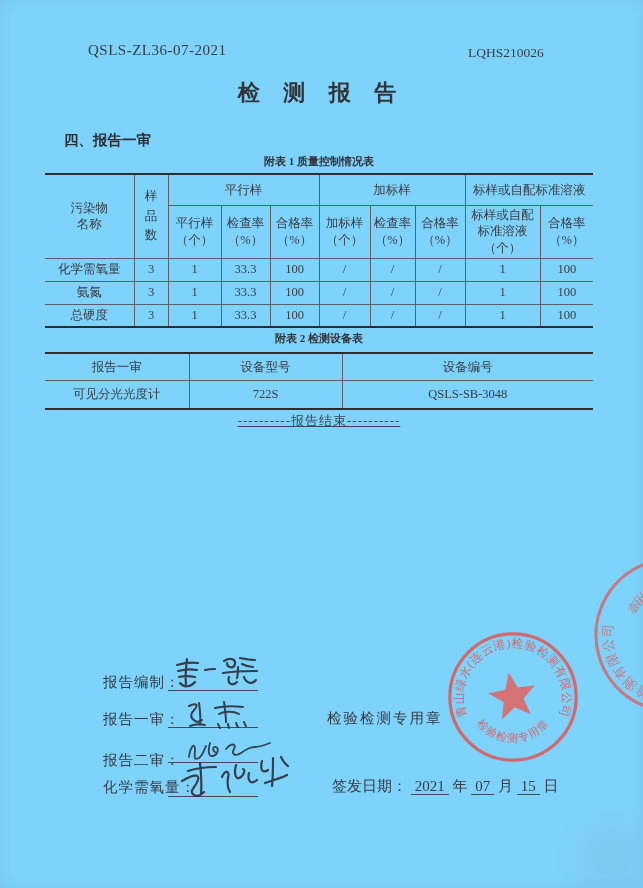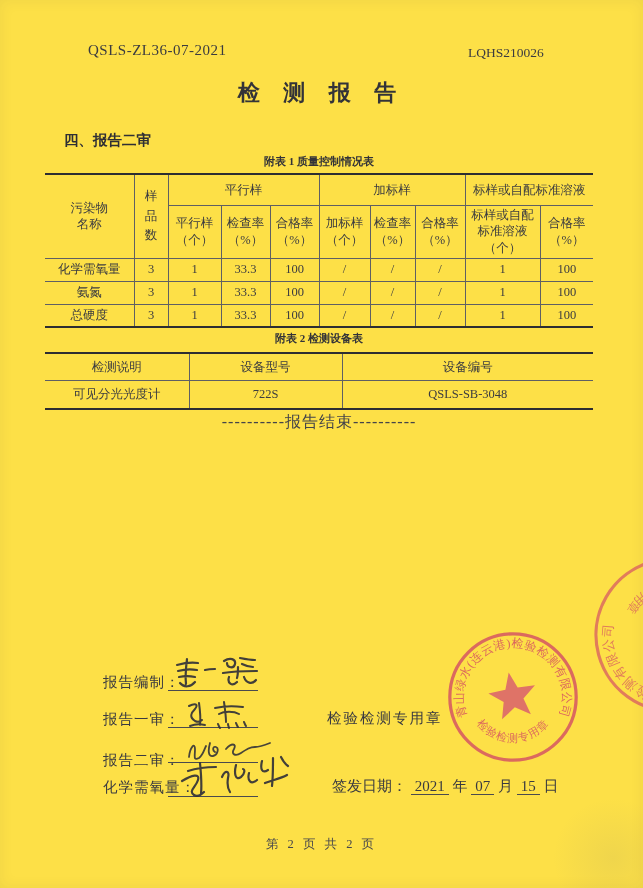--- a/index.html
+++ b/index.html
@@ -1,18 +1,18 @@
 <!DOCTYPE html>
 <html><head>
 <meta charset="utf-8">
 <style>
   html,body{margin:0;padding:0;background:#e8e8e8;}
   .page{
     position:relative;width:643px;height:888px;margin:0 auto;
-    background:#fde047;overflow:hidden;
+    background:#7dd3fc;overflow:hidden;
     font-family:"Liberation Serif","DejaVu Serif",serif;
     color:#3b3b40;
     box-shadow:inset 0 0 14px rgba(60,60,60,.08);
   }
   .abs{position:absolute;}
   .code-left{left:88px;top:42px;font-size:15px;letter-spacing:.5px;}
   .code-right{left:468px;top:45px;font-size:13.5px;}
   .doc-title{left:0;top:78px;width:643px;text-align:center;font-size:22px;font-weight:bold;
     letter-spacing:9px;color:#333338;}
   .section-heading{left:64px;top:131px;font-size:14.5px;font-weight:bold;color:#2f2f34;}
@@ -27,21 +27,21 @@
   .t1{top:173px;width:548px;}
   .t2{top:352px;width:548px;}
   tr.top-edge td{border-top:2.5px solid #2d2d31;}
   tr.bot-edge td{border-bottom:2.5px solid #2d2d31;}
   tr.h1{height:31px;}
   tr.h2{height:53px;}
   tr.dr{height:23px;}
   tr.t2h{height:27px;}
   tr.t2d{height:29px;}
   .vert-cell{word-break:break-all;line-height:1.55;padding:0 9px;}
-  .end-marker{left:45px;top:412px;width:548px;text-align:center;font-size:16px;color:#44444a;letter-spacing:1px;}
+  .end-marker{left:45px;top:412px;width:548px;text-align:center;font-size:13px;color:#44444a;letter-spacing:1px;text-decoration:underline;}
   .sig-label{font-size:14.5px;color:#3a3a40;letter-spacing:1px;}
   .sig-line{height:0;border-bottom:1.3px solid #4a4a4e;width:90px;left:168px;}
   .sig-ink{color:#2e2e38;}
   .seal-caption{left:327px;top:709px;font-size:14.5px;letter-spacing:2px;color:#3a3a40;}
   .date-row{left:332px;top:777px;font-size:15px;color:#3a3a40;}
   .u{border-bottom:1.3px solid #4a4a4e;padding:0 4px;}
   .footer{left:0;top:836px;width:643px;text-align:center;font-size:12.5px;letter-spacing:3px;color:#46464c;}
   .stamp{opacity:.92;}
   svg text{font-family:"Liberation Serif","DejaVu Serif",serif;}
   .corner-shade{right:-30px;bottom:-30px;width:120px;height:120px;border-radius:50%;
@@ -50,21 +50,21 @@
 </head>
 <body>
 
 <div class="page">
 
   <div class="abs code-left">QSLS-ZL36-07-2021</div>
   <div class="abs code-right">LQHS210026</div>
 
   <div class="abs doc-title">检 测 报 告</div>
 
-  <div class="abs section-heading">四、报告二审</div>
+  <div class="abs section-heading">四、报告一审</div>
 
   <div class="abs tcaption cap1">附表 1 质量控制情况表</div>
 
   <table class="t1">
     <colgroup>
       <col style="width:89px">
         <col style="width:34px">
         <col style="width:53px">
         <col style="width:49px">
       <col style="width:49px">
@@ -162,21 +162,21 @@
   <div class="abs tcaption cap2">附表 2 检测设备表</div>
 
   <table class="t2">
     <colgroup>
         <col style="width:144px">
         <col style="width:153px">
         <col style="width:251px">
       </colgroup>
     <tbody>
         <tr class="t2h top-edge">
-      <td>检测说明</td>
+      <td>报告一审</td>
       <td>设备型号</td>
       <td>设备编号</td>
     </tr>
     <tr class="t2d bot-edge">
       <td>可见分光光度计</td>
       <td>722S</td>
       <td>QSLS-SB-3048</td>
     </tr>
   </tbody>
     </table>
@@ -253,16 +253,15 @@
       <circle cx="80" cy="87" r="76" fill="none" stroke="#d96060" stroke-width="3.2" opacity=".85"></circle>
       <text font-size="13" fill="#d96060" letter-spacing="1" opacity=".85">
         <textPath href="#arcRing2" startOffset="28%" text-anchor="middle">青山绿水(连云港)检验检测有限公司</textPath>
       </text>
       <text font-size="12" fill="#d96060" opacity=".85">
         <textPath href="#arcBot2" startOffset="50%" text-anchor="middle">检验检测专用章</textPath>
       </text>
     </g>
   </svg>
 
-  <div class="abs footer">第 2 页 共 2 页</div>
 
   <div class="abs corner-shade"></div>
 </div>
 
 </body></html>

